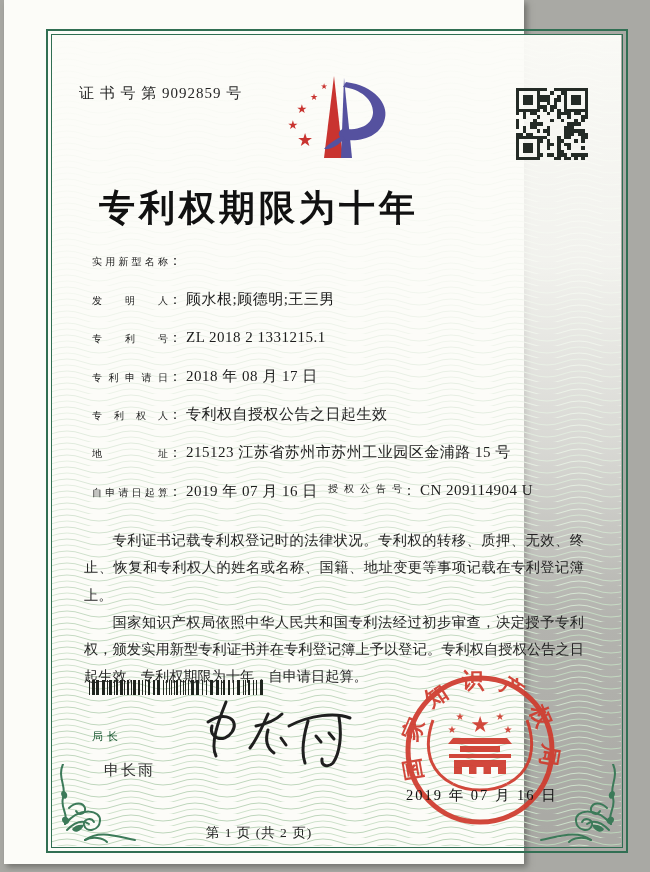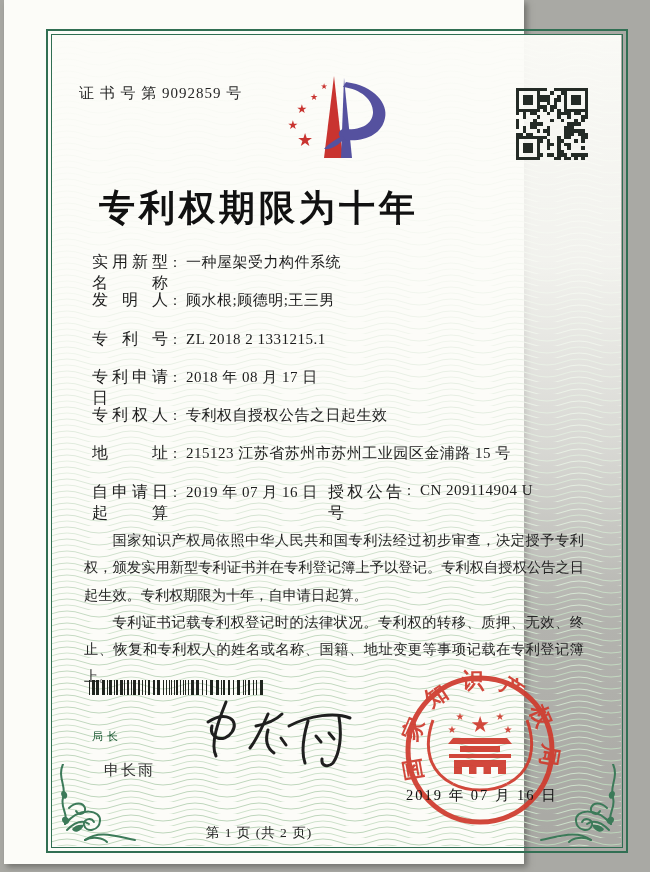--- a/index.html
+++ b/index.html
@@ -22,21 +22,21 @@
   .frame{position:absolute;left:47px;top:34px;width:570px;height:812px;z-index:2;
     border:1px solid #2f6e52;outline:2px solid #316f53;outline-offset:3px;}
   .abs{position:absolute;z-index:3;}
   .cert-no{left:75px;top:84px;font-size:15px;letter-spacing:1px;color:#262626;}
   .logo{left:268px;top:74px;}
   .qr{left:512px;top:88px;width:72px;height:72px;}
   .qr svg{width:100%;height:100%;}
   .title{left:0px;right:10px;top:184px;text-align:center;font-size:36px;font-weight:bold;letter-spacing:4px;color:#111;}
   .fields{left:88px;top:252px;width:500px;}
   .frow{height:38.3px;display:flex;align-items:baseline;position:relative;}
-  .flabel{display:inline-block;width:76px;font-size:16px;text-align:justify;text-align-last:justify;color:#1c1c1c;}
+  .flabel{display:inline-block;width:76px;font-size:10px;text-align:justify;text-align-last:justify;color:#1c1c1c;}
   .fcolon{font-size:14px;margin-right:4px;}
   .fvalue{font-size:15px;color:#1c1c1c;letter-spacing:.5px;}
   .fgroup-right{position:absolute;left:236px;top:0;display:flex;align-items:flex-start;}
   .fgroup-right .flabel{width:74px;}
   .body-text{left:80px;top:527px;width:500px;font-size:14.2px;line-height:1.92;text-align:justify;color:#242424;}
   .body-text p{margin:0;text-indent:2em;}
   .barcode{left:85px;top:680px;width:176px;height:15px;font-size:0;white-space:nowrap;}
   .sig-title{left:88px;top:729px;font-size:11px;letter-spacing:4px;color:#14532d;}
   .sig-name{left:88px;top:761px;font-size:15px;letter-spacing:2px;color:#2e2e2e;margin-left:12px;}
   .signature{left:182px;top:690px;}
@@ -308,21 +308,20 @@
         <rect x="19" y="20" width="1" height="1"></rect>
       </svg>
   </div>
 
   <div class="abs title">专利权期限为十年</div>
 
   <div class="abs fields">
     <div class="frow">
       <span class="flabel">实用新型名称</span>
         <span class="fcolon">：</span>
-      <span class="fvalue">一种屋架受力构件系统</span>
     </div>
     <div class="frow">
       <span class="flabel">发明人</span>
         <span class="fcolon">：</span>
       <span class="fvalue">顾水根;顾德明;王三男</span>
     </div>
     <div class="frow">
       <span class="flabel">专利号</span>
         <span class="fcolon">：</span>
       <span class="fvalue">ZL 2018 2 1331215.1</span>
@@ -348,22 +347,22 @@
       <span class="fvalue">2019 年 07 月 16 日</span>
       <span class="fgroup-right">
         <span class="flabel">授权公告号</span>
           <span class="fcolon">：</span>
         <span class="fvalue">CN 209114904 U</span>
       </span>
     </div>
   </div>
 
   <div class="abs body-text">
+    <p>专利证书记载专利权登记时的法律状况。专利权的转移、质押、无效、终止、恢复和专利权人的姓名或名称、国籍、地址变更等事项记载在专利登记簿上。</p>
     <p>国家知识产权局依照中华人民共和国专利法经过初步审查，决定授予专利权，颁发实用新型专利证书并在专利登记簿上予以登记。专利权自授权公告之日起生效。专利权期限为十年，自申请日起算。</p>
-    <p>专利证书记载专利权登记时的法律状况。专利权的转移、质押、无效、终止、恢复和专利权人的姓名或名称、国籍、地址变更等事项记载在专利登记簿上。</p>
   </div>
 
   <div id="barcode" class="abs barcode"><span style="display:inline-block;height:100%;width:1px;background:#20251f"></span><span style="display:inline-block;height:100%;width:2px;background:transparent"></span><span style="display:inline-block;height:100%;width:3px;background:#20251f"></span><span style="display:inline-block;height:100%;width:1px;background:transparent"></span><span style="display:inline-block;height:100%;width:3px;background:#20251f"></span><span style="display:inline-block;height:100%;width:3px;background:transparent"></span><span style="display:inline-block;height:100%;width:3px;background:#20251f"></span><span style="display:inline-block;height:100%;width:2px;background:transparent"></span><span style="display:inline-block;height:100%;width:1px;background:#20251f"></span><span style="display:inline-block;height:100%;width:1px;background:transparent"></span><span style="display:inline-block;height:100%;width:3px;background:#20251f"></span><span style="display:inline-block;height:100%;width:2px;background:transparent"></span><span style="display:inline-block;height:100%;width:1px;background:#20251f"></span><span style="display:inline-block;height:100%;width:1px;background:transparent"></span><span style="display:inline-block;height:100%;width:2px;background:#20251f"></span><span style="display:inline-block;height:100%;width:2px;background:transparent"></span><span style="display:inline-block;height:100%;width:3px;background:#20251f"></span><span style="display:inline-block;height:100%;width:1px;background:transparent"></span><span style="display:inline-block;height:100%;width:1px;background:#20251f"></span><span style="display:inline-block;height:100%;width:2px;background:transparent"></span><span style="display:inline-block;height:100%;width:2px;background:#20251f"></span><span style="display:inline-block;height:100%;width:2px;background:transparent"></span><span style="display:inline-block;height:100%;width:1px;background:#20251f"></span><span style="display:inline-block;height:100%;width:1px;background:transparent"></span><span style="display:inline-block;height:100%;width:3px;background:#20251f"></span><span style="display:inline-block;height:100%;width:2px;background:transparent"></span><span style="display:inline-block;height:100%;width:2px;background:#20251f"></span><span style="display:inline-block;height:100%;width:2px;background:transparent"></span><span style="display:inline-block;height:100%;width:1px;background:#20251f"></span><span style="display:inline-block;height:100%;width:2px;background:transparent"></span><span style="display:inline-block;height:100%;width:1px;background:#20251f"></span><span style="display:inline-block;height:100%;width:2px;background:transparent"></span><span style="display:inline-block;height:100%;width:2px;background:#20251f"></span><span style="display:inline-block;height:100%;width:3px;background:transparent"></span><span style="display:inline-block;height:100%;width:2px;background:#20251f"></span><span style="display:inline-block;height:100%;width:2px;background:transparent"></span><span style="display:inline-block;height:100%;width:3px;background:#20251f"></span><span style="display:inline-block;height:100%;width:3px;background:transparent"></span><span style="display:inline-block;height:100%;width:1px;background:#20251f"></span><span style="display:inline-block;height:100%;width:2px;background:transparent"></span><span style="display:inline-block;height:100%;width:1px;background:#20251f"></span><span style="display:inline-block;height:100%;width:2px;background:transparent"></span><span style="display:inline-block;height:100%;width:1px;background:#20251f"></span><span style="display:inline-block;height:100%;width:1px;background:transparent"></span><span style="display:inline-block;height:100%;width:1px;background:#20251f"></span><span style="display:inline-block;height:100%;width:2px;background:transparent"></span><span style="display:inline-block;height:100%;width:1px;background:#20251f"></span><span style="display:inline-block;height:100%;width:1px;background:transparent"></span><span style="display:inline-block;height:100%;width:2px;background:#20251f"></span><span style="display:inline-block;height:100%;width:2px;background:transparent"></span><span style="display:inline-block;height:100%;width:1px;background:#20251f"></span><span style="display:inline-block;height:100%;width:2px;background:transparent"></span><span style="display:inline-block;height:100%;width:1px;background:#20251f"></span><span style="display:inline-block;height:100%;width:1px;background:transparent"></span><span style="display:inline-block;height:100%;width:1px;background:#20251f"></span><span style="display:inline-block;height:100%;width:2px;background:transparent"></span><span style="display:inline-block;height:100%;width:1px;background:#20251f"></span><span style="display:inline-block;height:100%;width:2px;background:transparent"></span><span style="display:inline-block;height:100%;width:3px;background:#20251f"></span><span style="display:inline-block;height:100%;width:2px;background:transparent"></span><span style="display:inline-block;height:100%;width:3px;background:#20251f"></span><span style="display:inline-block;height:100%;width:3px;background:transparent"></span><span style="display:inline-block;height:100%;width:1px;background:#20251f"></span><span style="display:inline-block;height:100%;width:3px;background:transparent"></span><span style="display:inline-block;height:100%;width:1px;background:#20251f"></span><span style="display:inline-block;height:100%;width:3px;background:transparent"></span><span style="display:inline-block;height:100%;width:3px;background:#20251f"></span><span style="display:inline-block;height:100%;width:3px;background:transparent"></span><span style="display:inline-block;height:100%;width:3px;background:#20251f"></span><span style="display:inline-block;height:100%;width:2px;background:transparent"></span><span style="display:inline-block;height:100%;width:1px;background:#20251f"></span><span style="display:inline-block;height:100%;width:1px;background:transparent"></span><span style="display:inline-block;height:100%;width:2px;background:#20251f"></span><span style="display:inline-block;height:100%;width:3px;background:transparent"></span><span style="display:inline-block;height:100%;width:2px;background:#20251f"></span><span style="display:inline-block;height:100%;width:3px;background:transparent"></span><span style="display:inline-block;height:100%;width:1px;background:#20251f"></span><span style="display:inline-block;height:100%;width:3px;background:transparent"></span><span style="display:inline-block;height:100%;width:3px;background:#20251f"></span><span style="display:inline-block;height:100%;width:3px;background:transparent"></span><span style="display:inline-block;height:100%;width:1px;background:#20251f"></span><span style="display:inline-block;height:100%;width:1px;background:transparent"></span><span style="display:inline-block;height:100%;width:1px;background:#20251f"></span><span style="display:inline-block;height:100%;width:2px;background:transparent"></span><span style="display:inline-block;height:100%;width:2px;background:#20251f"></span><span style="display:inline-block;height:100%;width:3px;background:transparent"></span><span style="display:inline-block;height:100%;width:1px;background:#20251f"></span><span style="display:inline-block;height:100%;width:2px;background:transparent"></span><span style="display:inline-block;height:100%;width:1px;background:#20251f"></span><span style="display:inline-block;height:100%;width:3px;background:transparent"></span><span style="display:inline-block;height:100%;width:3px;background:#20251f"></span></div>
 
   <div class="abs sig-title">局长</div>
   <div class="abs sig-name">申长雨</div>
 
   <svg class="abs signature" width="175" height="92" viewBox="0 0 175 92">
     <g fill="none" stroke="#1f1f1f" stroke-width="3" stroke-linecap="round" stroke-linejoin="round">
       <path d="M40,12 C32,32 24,54 30,66"></path>

